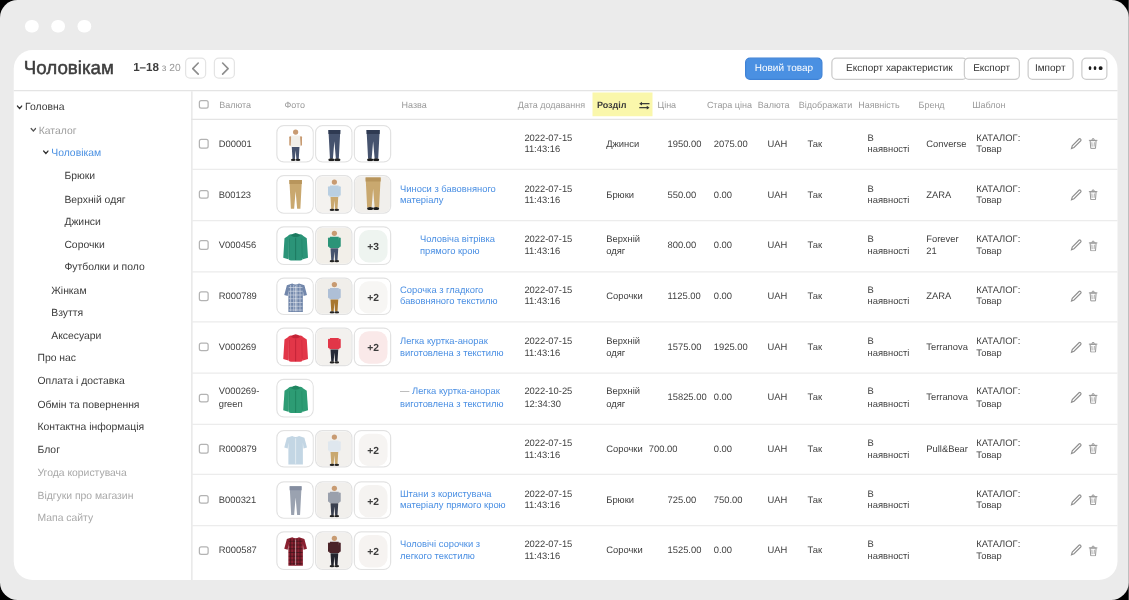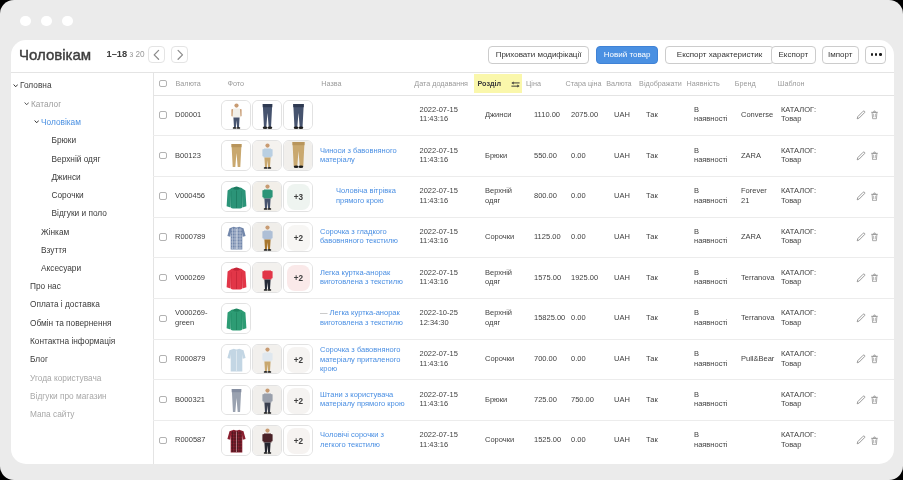--- a/index.html
+++ b/index.html
@@ -23,21 +23,20 @@
 <div class="abs" style="left:19px;top:45.5px;font-size:15px;font-weight:400;color:#3d3d3d;-webkit-text-stroke:0.4px #3d3d3d">Чоловікам</div>
 <div class="abs" style="left:106.5px;top:48.5px;font-size:9.3px;color:#3d3d3d"><b>1–18</b><span style="color:#9a9a9a;font-size:8.2px"> з 20</span></div>
 <div class="abs" style="left:147.5px;top:45.8px;width:17.7px;height:17.7px;border:1px solid #e4e4e4;border-radius:4px;background:#fff"></div>
 <svg class="abs" style="left:147.5px;top:45.8px" width="17.7" height="17.7" viewBox="0 0 17.7 17.7">
       <path d="M10.6,4.4 L6.2,8.85 L10.6,13.3" fill="none" stroke="#8d8d8d" stroke-width="1.3" stroke-linecap="round" stroke-linejoin="round"></path>
     </svg>
 <div class="abs" style="left:170.7px;top:45.8px;width:17.7px;height:17.7px;border:1px solid #e4e4e4;border-radius:4px;background:#fff"></div>
 <svg class="abs" style="left:170.7px;top:45.8px" width="17.7" height="17.7" viewBox="0 0 17.7 17.7">
       <path d="M7.1,4.4 L11.5,8.85 L7.1,13.3" fill="none" stroke="#8d8d8d" stroke-width="1.3" stroke-linecap="round" stroke-linejoin="round"></path>
     </svg>
-<div class="btn" style="left:488.4px;width:100.3px;">Приховати модифікації</div>
 <div class="btn" style="left:596.2px;width:61.9px;background:#4a90e2;border-color:#3f82d6;color:#fff;">Новий товар</div>
 <div class="btn" style="left:665.0px;width:109px;">Експорт характеристик</div>
 <div class="btn" style="left:770.9px;width:44.9px;">Експорт</div>
 <div class="btn" style="left:821.5px;width:37.4px;">Імпорт</div>
 <div class="btn" style="left:865.0px;width:20.6px;"></div>
 <div class="abs" style="left:870.6px;top:53.2px;width:2.6px;height:2.6px;border-radius:50%;background:#1c1c1c"></div>
 <div class="abs" style="left:874.9px;top:53.2px;width:2.6px;height:2.6px;border-radius:50%;background:#1c1c1c"></div>
 <div class="abs" style="left:879.2px;top:53.2px;width:2.6px;height:2.6px;border-radius:50%;background:#1c1c1c"></div>
 <div class="abs" style="left:11px;top:72.3px;width:883px;height:1px;background:#e4e4e4"></div>
 <div class="abs" style="left:152.5px;top:72.5px;width:1px;height:391.5px;background:#e4e4e4"></div>
@@ -90,21 +89,21 @@
       <svg viewBox="0 0 29 30" width="29" height="30" style="position:absolute;left:0;top:0;border-radius:5px">
         <rect x="0" y="0" width="29" height="30" fill="#fff"></rect>
         <path d="M9.25,3 L19.75,3 L18.55,26 L15.7,26 L14.5,12 L13.3,26 L10.45,26 Z" fill="#46536e"></path>
         <rect x="9.25" y="3" width="10.5" height="3.2" fill="#2f3a52"></rect>
         <ellipse cx="12.1" cy="26.8" rx="2.4" ry="1.2" fill="#1a1a1a"></ellipse>
         <ellipse cx="16.9" cy="26.8" rx="2.4" ry="1.2" fill="#1a1a1a"></ellipse>
       </svg>
     </div>
 <div class="cell" style="left:419.5px;top:114.8px;width:45px">2022-07-15<br>11:43:16</div>
 <div class="cell" style="left:485px;top:114.8px;width:34px">Джинси</div>
-<div class="cell" style="left:534px;top:114.8px">1110.00</div>
+<div class="cell" style="left:534px;top:114.8px">1950.00</div>
 <div class="cell" style="left:571px;top:114.8px">2075.00</div>
 <div class="cell" style="left:614px;top:114.8px">UAH</div>
 <div class="cell" style="left:646px;top:114.8px">Так</div>
 <div class="cell" style="left:694px;top:114.8px;width:32px">В наявності</div>
 <div class="cell" style="left:741px;top:114.8px;width:34px">Converse</div>
 <div class="cell" style="left:781px;top:114.8px;width:40px">КАТАЛОГ:<br>Товар</div>
 <svg class="abs" style="left:855.5px;top:109.8px" width="10" height="10" viewBox="0 0 10 10">
 <path d="M1.2,8.8 L1.8,6.6 L7.2,1.2 Q7.8,0.6 8.5,1.3 Q9.2,2 8.6,2.6 L3.2,8 Z" fill="none" stroke="#8f8f8f" stroke-width="0.9"></path>
 </svg>
 <svg class="abs" style="left:870px;top:110.2px" width="9" height="9.4" viewBox="0 0 9 9.4">
@@ -373,24 +372,23 @@
         <ellipse cx="16.4" cy="26.9" rx="1.9" ry="0.9" fill="#222"></ellipse>
       </svg>
     </div>
 <div class="thumb" style="left:283px;top:343.8px">
       <svg viewBox="0 0 29 30" width="29" height="30" style="position:absolute;left:0;top:0;border-radius:5px">
         <rect x="0" y="0" width="29" height="30" fill="#fff"></rect>
         <rect x="3" y="2" width="23" height="26" rx="8" fill="#f6f4f2"></rect>
         <text x="14.5" y="18.2" font-family="Liberation Sans" font-size="8.2" font-weight="bold" fill="#3d3d3d" text-anchor="middle">+2</text>
       </svg>
     </div>
-<div class="cell link" style="left:320px;top:359.0px;width:86px">Сорочка з бавовняного матеріалу приталеного крою</div>
 <div class="cell" style="left:419.5px;top:359.0px;width:45px">2022-07-15<br>11:43:16</div>
 <div class="cell" style="left:485px;top:359.0px;width:34px">Сорочки</div>
-<div class="cell" style="left:534px;top:359.0px">700.00</div>
+<div class="cell" style="left:519px;top:359.0px">700.00</div>
 <div class="cell" style="left:571px;top:359.0px">0.00</div>
 <div class="cell" style="left:614px;top:359.0px">UAH</div>
 <div class="cell" style="left:646px;top:359.0px">Так</div>
 <div class="cell" style="left:694px;top:359.0px;width:32px">В наявності</div>
 <div class="cell" style="left:741px;top:359.0px;width:34px">Pull&amp;Bear</div>
 <div class="cell" style="left:781px;top:359.0px;width:40px">КАТАЛОГ:<br>Товар</div>
 <svg class="abs" style="left:855.5px;top:354.0px" width="10" height="10" viewBox="0 0 10 10">
 <path d="M1.2,8.8 L1.8,6.6 L7.2,1.2 Q7.8,0.6 8.5,1.3 Q9.2,2 8.6,2.6 L3.2,8 Z" fill="none" stroke="#8f8f8f" stroke-width="0.9"></path>
 </svg>
 <svg class="abs" style="left:870px;top:354.4px" width="9" height="9.4" viewBox="0 0 9 9.4">
@@ -510,21 +508,21 @@
 <path d="M1,2 L3,4.2 L5,2" fill="none" stroke="#555" stroke-width="1.1" stroke-linecap="round"></path>
     </svg>
 <div class="side" style="left:41px;top:122.0px;color:#4a90e2">Чоловікам</div>
 <svg class="caret" style="left:33.5px;top:119.4px" viewBox="0 0 6 6">
 <path d="M1,2 L3,4.2 L5,2" fill="none" stroke="#333" stroke-width="1.1" stroke-linecap="round"></path>
     </svg>
 <div class="side" style="left:51.5px;top:140.1px;color:#3b3b3b">Брюки</div>
 <div class="side" style="left:51.5px;top:158.7px;color:#3b3b3b">Верхній одяг</div>
 <div class="side" style="left:51.5px;top:176.8px;color:#3b3b3b">Джинси</div>
 <div class="side" style="left:51.5px;top:194.8px;color:#3b3b3b">Сорочки</div>
-<div class="side" style="left:51.5px;top:213.4px;color:#3b3b3b">Відгуки и поло</div>
+<div class="side" style="left:51.5px;top:213.4px;color:#3b3b3b">Футболки и поло</div>
 <div class="side" style="left:41px;top:231.5px;color:#3b3b3b">Жінкам</div>
 <div class="side" style="left:41px;top:249.6px;color:#3b3b3b">Взуття</div>
 <div class="side" style="left:41px;top:268.1px;color:#3b3b3b">Аксесуари</div>
 <div class="side" style="left:30px;top:286.2px;color:#3b3b3b">Про нас</div>
 <div class="side" style="left:30px;top:304.3px;color:#3b3b3b">Оплата і доставка</div>
 <div class="side" style="left:30px;top:322.8px;color:#3b3b3b">Обмін та повернення</div>
 <div class="side" style="left:30px;top:340.9px;color:#3b3b3b">Контактна інформація</div>
 <div class="side" style="left:30px;top:359.0px;color:#3b3b3b">Блог</div>
 <div class="side" style="left:30px;top:377.6px;color:#a8a8a8">Угода користувача</div>
 <div class="side" style="left:30px;top:395.7px;color:#a8a8a8">Відгуки про магазин</div>

